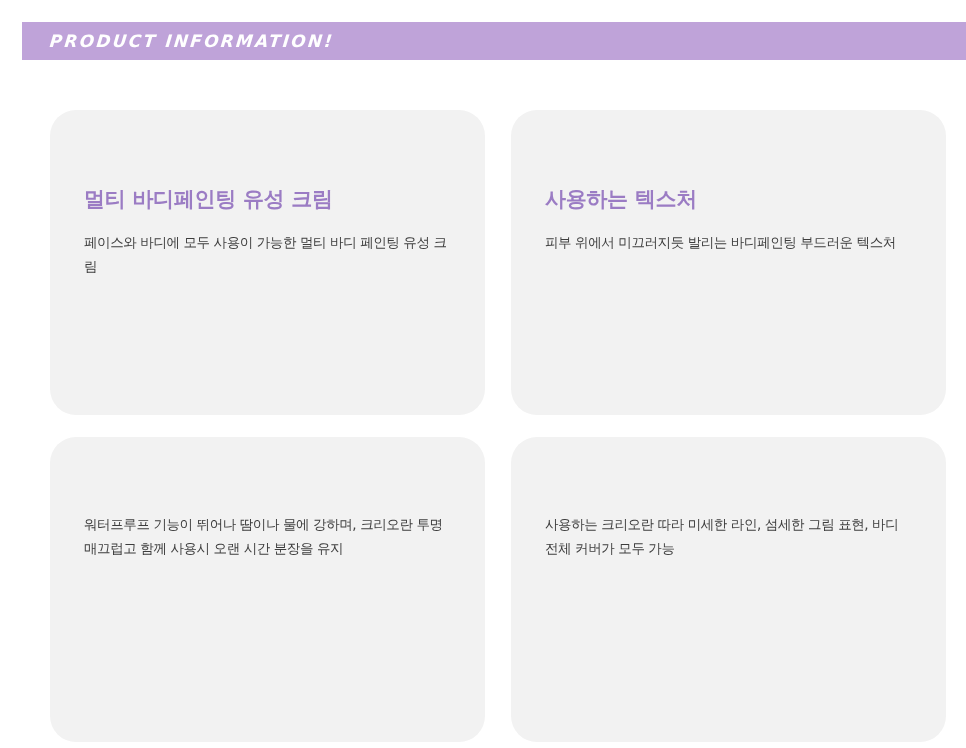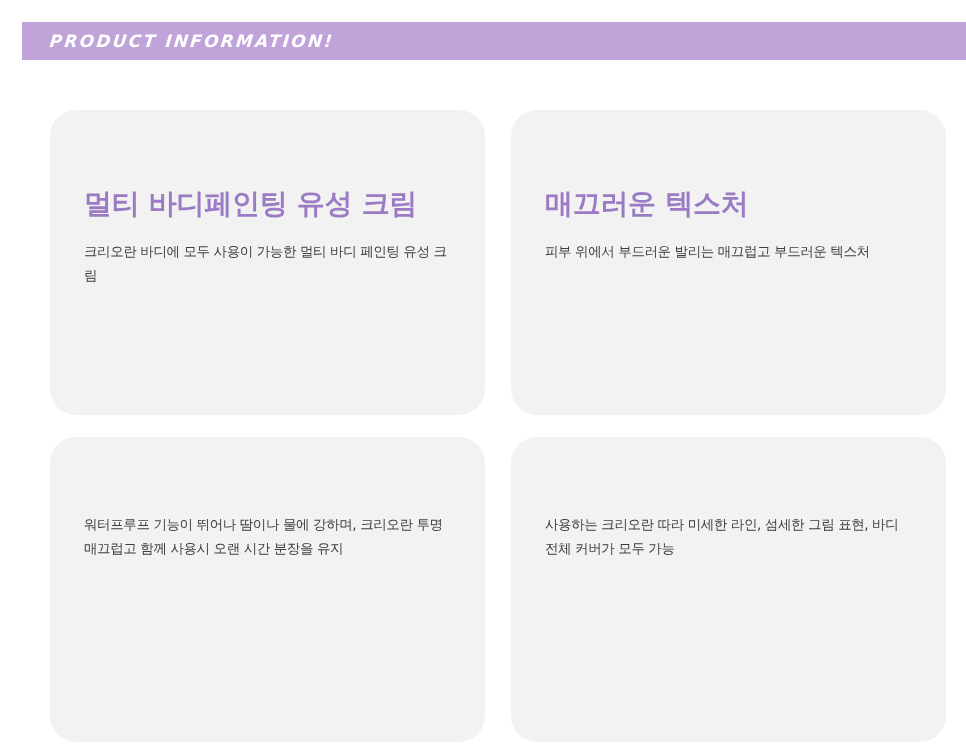--- a/index.html
+++ b/index.html
@@ -59,21 +59,21 @@
 
   .card {
     background: #f2f2f2;
     border-radius: 26px;
     padding: 76px 34px 20px 34px;
   }
 
   .card-title {
     color: #9b7cc4;
     font-family: "DejaVu Sans", sans-serif;
-    font-size: 28px;
+    font-size: 21px;
     font-weight: bold;
     line-height: 1.3;
     margin: 0 0 18px 0;
     letter-spacing: -0.3px;
   }
 
   .card-desc {
     color: #3d3d3d;
     font-family: "DejaVu Sans", sans-serif;
     font-size: 13.5px;
@@ -89,26 +89,26 @@
 <div class="page">
 
   <div class="header-bar">
     <span class="header-title">PRODUCT INFORMATION!</span>
   </div>
 
   <div class="grid">
 
     <div class="card">
       <h2 class="card-title">멀티 바디페인팅 유성 크림</h2>
-      <p class="card-desc">크리오란 바디에 모두 사용이 가능한 멀티 바디 페인팅 유성 크림</p>
+      <p class="card-desc">페이스와 바디에 모두 사용이 가능한 멀티 바디 페인팅 유성 크림</p>
     </div>
 
     <div class="card">
-      <h2 class="card-title">매끄러운 텍스처</h2>
-      <p class="card-desc">피부 위에서 부드러운 발리는 매끄럽고 부드러운 텍스처</p>
+      <h2 class="card-title">사용하는 텍스처</h2>
+      <p class="card-desc">피부 위에서 미끄러지듯 발리는 바디페인팅 부드러운 텍스처</p>
     </div>
 
     <div class="card">
       <p class="card-desc">워터프루프 기능이 뛰어나 땀이나 물에 강하며, 크리오란 투명 매끄럽고 함께 사용시 오랜 시간 분장을 유지</p>
     </div>
 
     <div class="card">
       <p class="card-desc">사용하는 크리오란 따라 미세한 라인, 섬세한 그림 표현, 바디 전체 커버가 모두 가능</p>
     </div>
 

